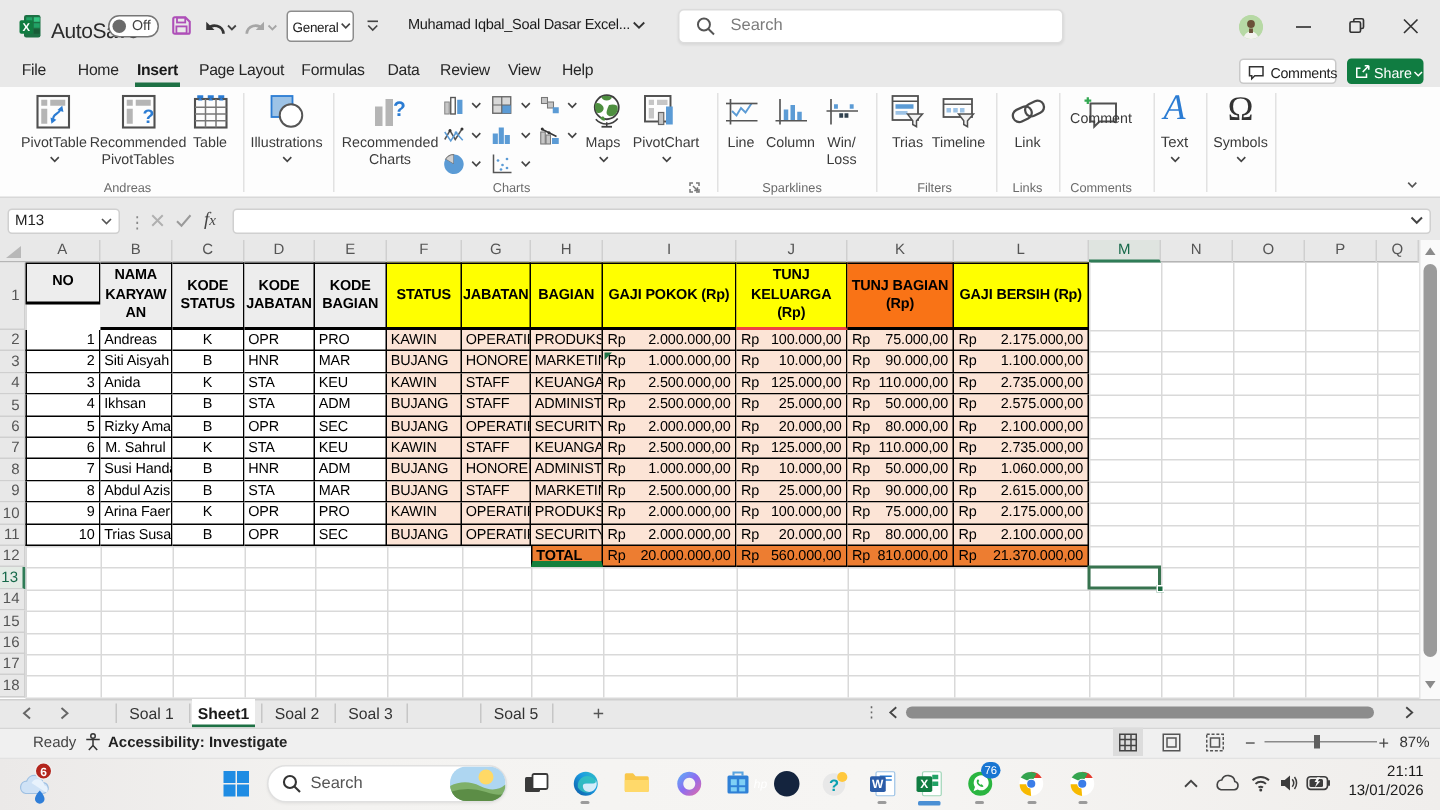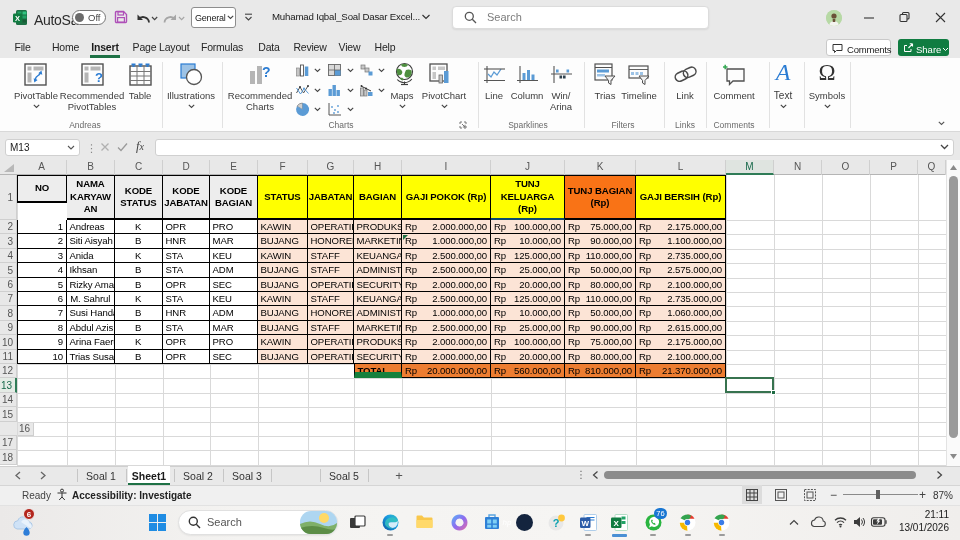--- a/index.html
+++ b/index.html
@@ -277,21 +277,21 @@
   </svg>
 <div class="ab tc" style="left:527px;top:90px;font-size:9.5px;color:#3b3b3b">Column</div>
 <svg style="left:551px;top:65px" width="21" height="19" viewBox="0 0 21 19">
 <path d="M3 1 v17 M0 9 h21" stroke="#555" stroke-width="1.1"></path>
 <rect x="5" y="4.5" width="2.6" height="3" fill="#5b9bd5"></rect>
     <rect x="8.5" y="10.5" width="2.6" height="3" fill="#30424f"></rect>
 <rect x="12" y="10.5" width="2.6" height="3" fill="#30424f"></rect>
     <rect x="15.5" y="4.5" width="2.6" height="3" fill="#5b9bd5"></rect>
   </svg>
 <div class="ab tc" style="left:561px;top:90px;font-size:9.5px;color:#3b3b3b">Win/</div>
-<div class="ab tc" style="left:561px;top:101px;font-size:9.5px;color:#3b3b3b">Arina</div>
+<div class="ab tc" style="left:561px;top:101px;font-size:9.5px;color:#3b3b3b">Loss</div>
 <div class="ab tc" style="left:528px;top:119.5px;font-size:8.5px;color:#6a6a6a">Sparklines</div>
 <svg style="left:594px;top:63px" width="23" height="23" viewBox="0 0 23 23">
 <rect x="1" y="1" width="17" height="16" fill="none" stroke="#505050" stroke-width="1.2"></rect>
 <path d="M1 4.5 h17" stroke="#505050" stroke-width="1"></path>
 <rect x="3" y="6.5" width="12" height="3" fill="#5b9bd5"></rect>
     <rect x="3" y="11" width="8" height="2.5" fill="#9dc3e6"></rect>
 <path d="M11 13 h10 l-4 4.5 v4 l-2.5-1.5 v-2.5 z" fill="#f2f2f2" stroke="#505050" stroke-width="1"></path>
   </svg>
 <div class="ab tc" style="left:605px;top:90px;font-size:9.5px;color:#3b3b3b">Trias</div>
 <svg style="left:628px;top:63px" width="23" height="23" viewBox="0 0 23 23">
@@ -309,21 +309,21 @@
 <rect x="0.5" y="6" width="13" height="8.5" rx="4.2" fill="none" stroke="#4a4a4a" stroke-width="1.5"></rect>
 <rect x="9.5" y="6" width="13" height="8.5" rx="4.2" fill="none" stroke="#4a4a4a" stroke-width="1.5"></rect>
     </g>
   </svg>
 <div class="ab tc" style="left:685px;top:90px;font-size:9.5px;color:#3b3b3b">Link</div>
 <div class="ab tc" style="left:685px;top:119.5px;font-size:8.5px;color:#6a6a6a">Links</div>
 <svg style="left:722px;top:63px" width="25" height="23" viewBox="0 0 25 23">
 <path d="M5 6 h17 v12 h-11 l-3.5 3.5 v-3.5 h-2.5 z" fill="none" stroke="#505050" stroke-width="1.3"></path>
 <path d="M5.5 4 h-4.5 M3.2 1.8 v4.5" stroke="#33a852" stroke-width="1.5"></path>
   </svg>
-<div class="ab tc" style="left:734px;top:90px;font-size:9.5px;color:#3b3b3b">Comment</div>
+<div class="ab tc" style="left:734px;top:74px;font-size:9.5px;color:#3b3b3b">Comment</div>
 <div class="ab tc" style="left:734px;top:119.5px;font-size:8.5px;color:#6a6a6a">Comments</div>
 <div class="ab tc" style="left:783px;top:59px;font-size:24px;font-style:italic;color:#2b7cd3;font-family:'Liberation Serif',serif">A</div>
 <div class="ab tc" style="left:783px;top:90px;font-size:10px;color:#3b3b3b">Text</div>
 <svg style="left:779.5px;top:104px" width="7" height="5" viewBox="0 0 7 5">
     <path d="M0.8 0.8 l2.7 2.7 2.7-2.7" fill="none" stroke="#444" stroke-width="1.1"></path>
   </svg>
 <div class="ab tc" style="left:827px;top:60px;font-size:23px;color:#333;font-family:'Liberation Serif',serif">Ω</div>
 <div class="ab tc" style="left:827px;top:90px;font-size:9.5px;color:#3b3b3b">Symbols</div>
 <svg style="left:823.5px;top:104px" width="7" height="5" viewBox="0 0 7 5">
     <path d="M0.8 0.8 l2.7 2.7 2.7-2.7" fill="none" stroke="#444" stroke-width="1.1"></path>
@@ -379,21 +379,21 @@
 <div class="ab" style="left:0;top:278px;width:17px;height:14px;background:#e8e8e8;border-right:1px solid #cfcfcf;border-bottom:1px solid #cfcfcf;font-size:10px;color:#555;text-align:right;padding-right:3px;line-height:14px">6</div>
 <div class="ab" style="left:0;top:292px;width:17px;height:14px;background:#e8e8e8;border-right:1px solid #cfcfcf;border-bottom:1px solid #cfcfcf;font-size:10px;color:#555;text-align:right;padding-right:3px;line-height:14px">7</div>
 <div class="ab" style="left:0;top:306px;width:17px;height:15px;background:#e8e8e8;border-right:1px solid #cfcfcf;border-bottom:1px solid #cfcfcf;font-size:10px;color:#555;text-align:right;padding-right:3px;line-height:15px">8</div>
 <div class="ab" style="left:0;top:321px;width:17px;height:14px;background:#e8e8e8;border-right:1px solid #cfcfcf;border-bottom:1px solid #cfcfcf;font-size:10px;color:#555;text-align:right;padding-right:3px;line-height:14px">9</div>
 <div class="ab" style="left:0;top:335px;width:17px;height:15px;background:#e8e8e8;border-right:1px solid #cfcfcf;border-bottom:1px solid #cfcfcf;font-size:10px;color:#555;text-align:right;padding-right:3px;line-height:15px">10</div>
 <div class="ab" style="left:0;top:350px;width:17px;height:14px;background:#e8e8e8;border-right:1px solid #cfcfcf;border-bottom:1px solid #cfcfcf;font-size:10px;color:#555;text-align:right;padding-right:3px;line-height:14px">11</div>
 <div class="ab" style="left:0;top:364px;width:17px;height:14px;background:#e8e8e8;border-right:1px solid #cfcfcf;border-bottom:1px solid #cfcfcf;font-size:10px;color:#555;text-align:right;padding-right:3px;line-height:14px">12</div>
 <div class="ab" style="left:0;top:378px;width:17px;height:15px;background:#e4ebe5;border-right:2px solid #2f7c57;border-bottom:1px solid #cfcfcf;font-size:10px;color:#17694a;text-align:right;padding-right:3px;line-height:15px">13</div>
 <div class="ab" style="left:0;top:393px;width:17px;height:14px;background:#e8e8e8;border-right:1px solid #cfcfcf;border-bottom:1px solid #cfcfcf;font-size:10px;color:#555;text-align:right;padding-right:3px;line-height:14px">14</div>
 <div class="ab" style="left:0;top:407px;width:17px;height:15px;background:#e8e8e8;border-right:1px solid #cfcfcf;border-bottom:1px solid #cfcfcf;font-size:10px;color:#555;text-align:right;padding-right:3px;line-height:15px">15</div>
-<div class="ab" style="left:0;top:422px;width:34px;height:14px;background:#e8e8e8;border-right:1px solid #cfcfcf;border-bottom:1px solid #cfcfcf;font-size:10px;color:#555;text-align:right;padding-right:3px;line-height:14px">16</div>
+<div class="ab" style="left:0;top:422px;width:17px;height:14px;background:#e8e8e8;border-right:1px solid #cfcfcf;border-bottom:1px solid #cfcfcf;font-size:10px;color:#555;text-align:right;padding-right:3px;line-height:14px">16</div>
 <div class="ab" style="left:0;top:436px;width:17px;height:14px;background:#e8e8e8;border-right:1px solid #cfcfcf;border-bottom:1px solid #cfcfcf;font-size:10px;color:#555;text-align:right;padding-right:3px;line-height:14px">17</div>
 <div class="ab" style="left:0;top:450px;width:17px;height:15px;background:#e8e8e8;border-right:1px solid #cfcfcf;border-bottom:1px solid #cfcfcf;font-size:10px;color:#555;text-align:right;padding-right:3px;line-height:15px">18</div>
 <div class="ab" style="left:17px;top:175px;width:1px;height:290px;background:#d9d9d9"></div>
 <div class="ab" style="left:67px;top:175px;width:1px;height:290px;background:#d9d9d9"></div>
 <div class="ab" style="left:115px;top:175px;width:1px;height:290px;background:#d9d9d9"></div>
 <div class="ab" style="left:163px;top:175px;width:1px;height:290px;background:#d9d9d9"></div>
 <div class="ab" style="left:210px;top:175px;width:1px;height:290px;background:#d9d9d9"></div>
 <div class="ab" style="left:258px;top:175px;width:1px;height:290px;background:#d9d9d9"></div>
 <div class="ab" style="left:308px;top:175px;width:1px;height:290px;background:#d9d9d9"></div>
 <div class="ab" style="left:354px;top:175px;width:1px;height:290px;background:#d9d9d9"></div>
@@ -428,21 +428,21 @@
 
 <div class="cell" style="left:17px;top:175px;width:50px;height:28px;background:#ededed;border-left:1px solid #000;border-top:1px solid #000;border-right:1px solid #000;border-bottom:2px solid #000;font-weight:bold;font-size:9.6px;letter-spacing:-0.1px;text-align:center;display:flex;align-items:center;justify-content:center;line-height:12.5px">NO</div>
 <div class="cell" style="left:67px;top:175px;width:48px;height:45px;background:#ededed;border-top:1px solid #000;border-right:1px solid #000;border-bottom:2px solid #000;font-weight:bold;font-size:9.6px;letter-spacing:-0.1px;text-align:center;display:flex;align-items:center;justify-content:center;line-height:12.5px">NAMA<br>KARYAW<br>AN</div>
 <div class="cell" style="left:115px;top:175px;width:48px;height:45px;background:#ededed;border-top:1px solid #000;border-right:1px solid #000;border-bottom:2px solid #000;font-weight:bold;font-size:9.6px;letter-spacing:-0.1px;text-align:center;display:flex;align-items:center;justify-content:center;line-height:12.5px">KODE<br>STATUS</div>
 <div class="cell" style="left:163px;top:175px;width:47px;height:45px;background:#ededed;border-top:1px solid #000;border-right:1px solid #000;border-bottom:2px solid #000;font-weight:bold;font-size:9.6px;letter-spacing:-0.1px;text-align:center;display:flex;align-items:center;justify-content:center;line-height:12.5px">KODE<br>JABATAN</div>
 <div class="cell" style="left:210px;top:175px;width:48px;height:45px;background:#ededed;border-top:1px solid #000;border-right:1px solid #000;border-bottom:2px solid #000;font-weight:bold;font-size:9.6px;letter-spacing:-0.1px;text-align:center;display:flex;align-items:center;justify-content:center;line-height:12.5px">KODE<br>BAGIAN</div>
 <div class="cell" style="left:258px;top:175px;width:50px;height:45px;background:#ffff00;border-top:1px solid #000;border-right:1px solid #000;border-bottom:2px solid #000;font-weight:bold;font-size:9.6px;letter-spacing:-0.1px;text-align:center;display:flex;align-items:center;justify-content:center;line-height:12.5px">STATUS</div>
 <div class="cell" style="left:308px;top:175px;width:46px;height:45px;background:#ffff00;border-top:1px solid #000;border-right:1px solid #000;border-bottom:2px solid #000;font-weight:bold;font-size:9.6px;letter-spacing:-0.1px;text-align:center;display:flex;align-items:center;justify-content:center;line-height:12.5px">JABATAN</div>
 <div class="cell" style="left:354px;top:175px;width:48px;height:45px;background:#ffff00;border-top:1px solid #000;border-right:1px solid #000;border-bottom:2px solid #000;font-weight:bold;font-size:9.6px;letter-spacing:-0.1px;text-align:center;display:flex;align-items:center;justify-content:center;line-height:12.5px">BAGIAN</div>
 <div class="cell" style="left:402px;top:175px;width:89px;height:45px;background:#ffff00;border-top:1px solid #000;border-right:1px solid #000;border-bottom:2px solid #000;font-weight:bold;font-size:9.6px;letter-spacing:-0.1px;text-align:center;display:flex;align-items:center;justify-content:center;line-height:12.5px">GAJI POKOK (Rp)</div>
-<div class="cell" style="left:491px;top:175px;width:74px;height:45px;background:#ffff00;border-top:1px solid #000;border-right:1px solid #000;border-bottom:2px solid #0c4a6e;font-weight:bold;font-size:9.6px;letter-spacing:-0.1px;text-align:center;display:flex;align-items:center;justify-content:center;line-height:12.5px">TUNJ<br>KELUARGA<br>(Rp)</div>
+<div class="cell" style="left:491px;top:175px;width:74px;height:45px;background:#ffff00;border-top:1px solid #000;border-right:1px solid #000;border-bottom:2px solid #ef4444;font-weight:bold;font-size:9.6px;letter-spacing:-0.1px;text-align:center;display:flex;align-items:center;justify-content:center;line-height:12.5px">TUNJ<br>KELUARGA<br>(Rp)</div>
 <div class="cell" style="left:565px;top:175px;width:71px;height:45px;background:#f97316;border-top:1px solid #000;border-right:1px solid #000;border-bottom:2px solid #000;font-weight:bold;font-size:9.6px;letter-spacing:-0.1px;text-align:center;display:flex;align-items:center;justify-content:center;line-height:12.5px">TUNJ BAGIAN<br>(Rp)</div>
 <div class="cell" style="left:636px;top:175px;width:90px;height:45px;background:#ffff00;border-top:1px solid #000;border-right:1px solid #000;border-bottom:2px solid #000;font-weight:bold;font-size:9.6px;letter-spacing:-0.1px;text-align:center;display:flex;align-items:center;justify-content:center;line-height:12.5px">GAJI BERSIH (Rp)</div>
 <div class="cell" style="left:17px;top:220px;width:50px;height:14px;background:#fff;border-bottom:1px solid #000;border-left:1px solid #000;border-right:1px solid #000;color:#000;text-align:right;padding-left:2.5px;padding-right:3px;line-height:13px">1</div>
 <div class="cell" style="left:67px;top:220px;width:48px;height:14px;background:#fff;border-bottom:1px solid #000;border-right:1px solid #000;color:#000;text-align:left;padding-left:2.5px;padding-right:3px;line-height:13px">Andreas</div>
 <div class="cell" style="left:115px;top:220px;width:48px;height:14px;background:#fff;border-bottom:1px solid #000;border-right:1px solid #000;color:#000;text-align:center;padding-left:2.5px;padding-right:3px;line-height:13px">K</div>
 <div class="cell" style="left:163px;top:220px;width:47px;height:14px;background:#fff;border-bottom:1px solid #000;border-right:1px solid #000;color:#000;text-align:left;padding-left:2.5px;padding-right:3px;line-height:13px">OPR</div>
 <div class="cell" style="left:210px;top:220px;width:48px;height:14px;background:#fff;border-bottom:1px solid #000;border-right:1px solid #000;color:#000;text-align:left;padding-left:2.5px;padding-right:3px;line-height:13px">PRO</div>
 <div class="cell" style="left:258px;top:220px;width:50px;height:14px;background:#fce4d6;border-bottom:1px solid #000;border-right:1px solid #000;color:#000;text-align:left;padding-left:2.5px;padding-right:3px;line-height:13px">KAWIN</div>
 <div class="cell" style="left:308px;top:220px;width:46px;height:14px;background:#fce4d6;border-bottom:1px solid #000;border-right:1px solid #000;color:#000;text-align:left;padding-left:2.5px;padding-right:3px;line-height:13px">OPERATIF</div>
 <div class="cell" style="left:354px;top:220px;width:48px;height:14px;background:#fce4d6;border-bottom:1px solid #000;border-right:1px solid #000;color:#000;text-align:left;padding-left:2.5px;padding-right:3px;line-height:13px">PRODUKSI</div>
@@ -671,21 +671,21 @@
     <span>20.000,00</span>
   </div>
 <div class="cell acct" style="left:565px;top:350px;width:71px;height:14px;background:#fce4d6;border-bottom:1px solid #000;border-right:1px solid #000;color:#000;line-height:13px">
     <span>Rp</span>
     <span>80.000,00</span>
   </div>
 <div class="cell acct" style="left:636px;top:350px;width:90px;height:14px;background:#fce4d6;border-bottom:1px solid #000;border-right:1px solid #000;color:#000;line-height:13px">
     <span>Rp</span>
     <span>2.100.000,00</span>
   </div>
-<div class="cell" style="left:354px;top:364px;width:48px;height:14px;background:#ed7d31;border-bottom:6px solid #15803d;border-left:1px solid #000;border-right:1px solid #000;color:#000;font-weight:bold;text-align:left;padding-left:2.5px;padding-right:3px;line-height:13px">TOTAL</div>
+<div class="cell" style="left:354px;top:364px;width:48px;height:14px;background:#ed7d31;border-bottom:4px solid #15803d;border-left:1px solid #000;border-right:1px solid #000;color:#000;font-weight:bold;text-align:left;padding-left:2.5px;padding-right:3px;line-height:13px">TOTAL</div>
 <div class="cell acct" style="left:402px;top:364px;width:89px;height:14px;background:#ed7d31;border-bottom:1px solid #000;border-right:1px solid #000;color:#000;line-height:13px">
     <span>Rp</span>
     <span>20.000.000,00</span>
   </div>
 <div class="cell acct" style="left:491px;top:364px;width:74px;height:14px;background:#ed7d31;border-bottom:1px solid #000;border-right:1px solid #000;color:#000;line-height:13px">
     <span>Rp</span>
     <span>560.000,00</span>
   </div>
 <div class="cell acct" style="left:565px;top:364px;width:71px;height:14px;background:#ed7d31;border-bottom:1px solid #000;border-right:1px solid #000;color:#000;line-height:13px">
     <span>Rp</span>

